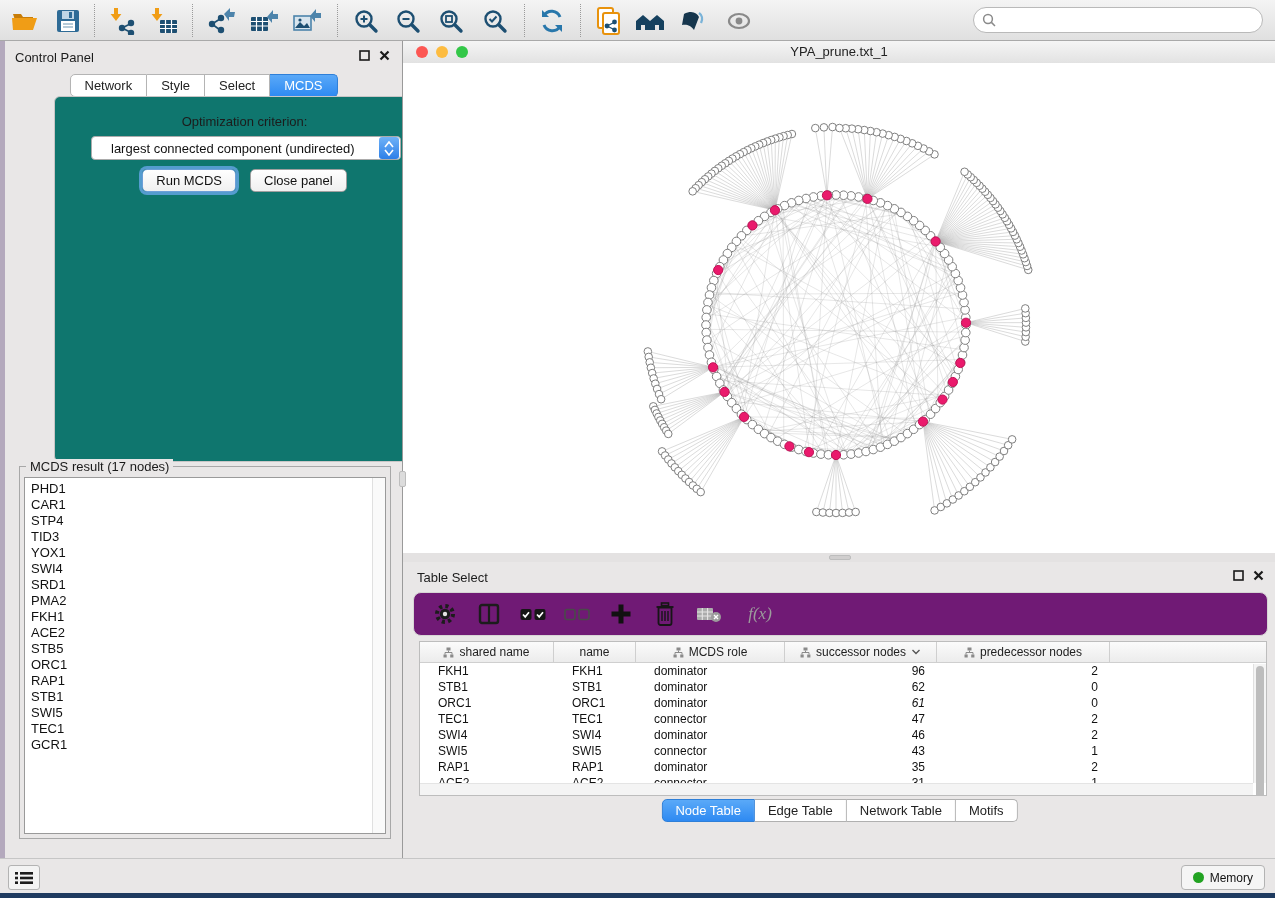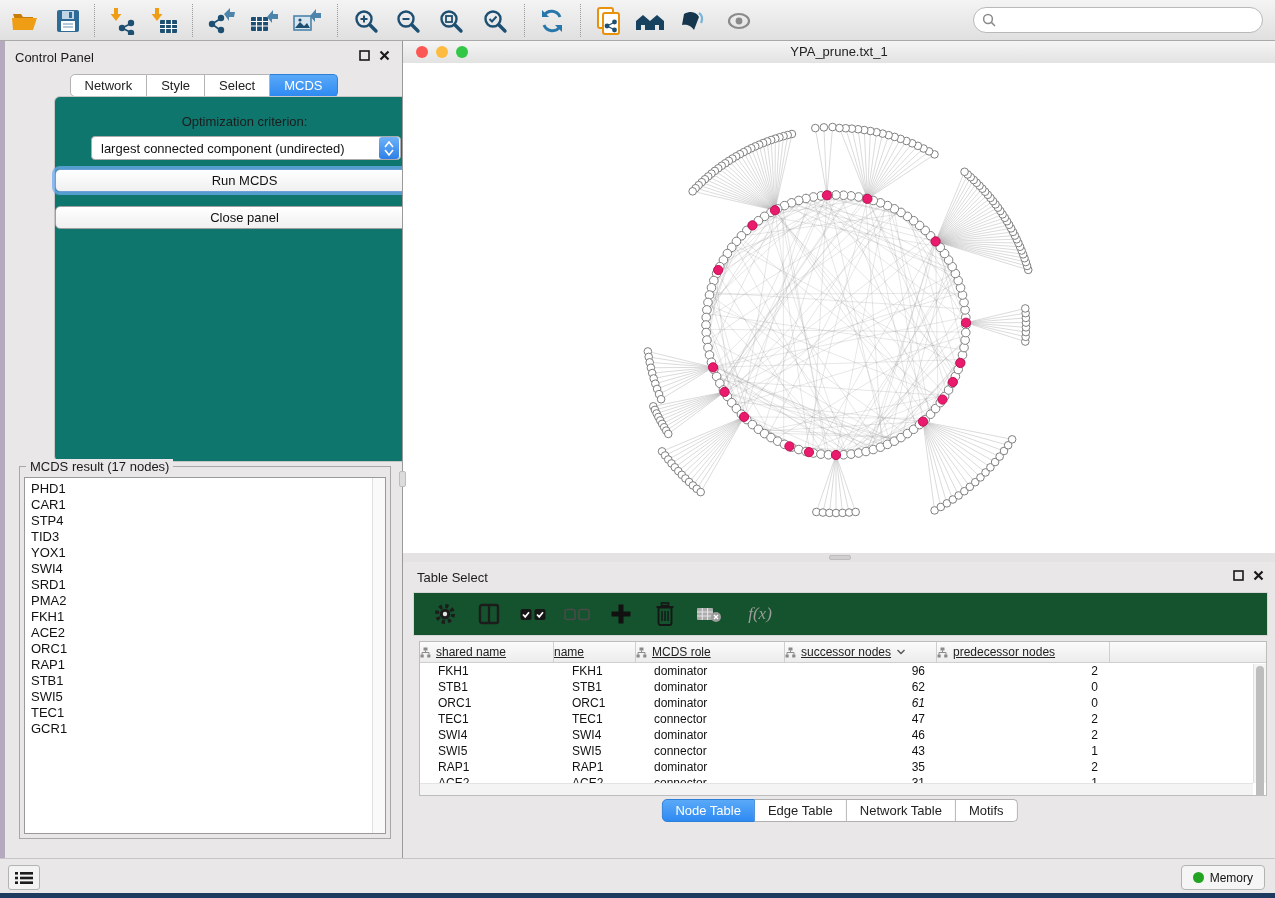--- a/index.html
+++ b/index.html
@@ -28,24 +28,24 @@
   .seg-tab { font-size:13px; color:#222; background:#fff; border:1px solid #b4b4b4; border-left:none;
     padding:3px 14px; white-space:nowrap; }
   .seg-tab:first-child { border-left:1px solid #b4b4b4; border-radius:5px 0 0 5px; }
   .seg-tab:last-child { border-radius:0 5px 5px 0; }
   .seg-tab.active { background:linear-gradient(#5aa9f8,#2e8af2); color:#fff; border-color:#2e7fd8;text-align:right; }
   #cp-content { position:absolute; left:8px; top:55px; width:381px; height:366px;
     background:#0f766e; border:1px solid #c8c6c6; border-radius:6px;margin-left:41px; }
   #opt-label { position:absolute; width:100%; top:17px; text-align:center; font-size:13px; color:#1c1c1c; }
   #criterion { position:absolute; left:36px; top:39px; width:310px; height:24px; background:#fff;
     border:1px solid #ababab; border-radius:4px; display:flex; align-items:center; }
-  #criterion-value { flex:1; font-size:13px; color:#111; padding-left:9px; white-space:nowrap; }
+  #criterion-value { flex:1; font-size:13px; color:#111; padding-left:19px; white-space:nowrap; }
   #criterion-stepper { width:20px; height:22px; margin-right:1px; border-radius:3px;
     background:linear-gradient(#6fb2f7,#2d7fe8); display:flex; flex-direction:column; align-items:center; justify-content:center; gap:1px;}
-  #cp-buttons { position:absolute; left:0; top:72px; width:100%; display:flex; justify-content:center; gap:14px;flex-direction:column; }
+  #cp-buttons { position:absolute; left:0; top:72px; width:100%; display:flex; justify-content:center; gap:14px; }
   .mac-btn { font-size:13px; color:#111; background:linear-gradient(#ffffff,#f0f0f0);
     border:1px solid #9f9f9f; border-radius:5px; padding:3px 13px; }
   .mac-btn.focused { box-shadow:0 0 0 3px rgba(110,170,240,.75); border-color:#6d9fd8; }
 
   #mcds-box { position:absolute; left:14px; top:425px; width:372px; height:373px;
     border:1px solid #a8a8a8; }
   #mcds-legend { position:absolute; left:6px; top:-8px; background:#e9e7e7; padding:0 4px; font-size:13px; color:#1a1a1a; }
   #mcds-list { position:absolute; left:4px; top:10px; right:4px; bottom:4px; background:#fff;
     border:1px solid #9a9a9a; overflow:hidden;text-decoration:underline; }
   #mcds-scroll { position:absolute; right:0; top:0; bottom:0; width:13px; background:#fafafa; border-left:1px solid #e0e0e0; }
@@ -63,28 +63,28 @@
 
   #h-splitter { position:absolute; left:0; top:512px; width:873px; height:9px; background:#e4e2e2; }
   #h-grabber { position:absolute; left:50%; top:2px; width:22px; height:5px; transform:translateX(-50%);
     background:#d0cece; border:1px solid #bdbdbd; border-radius:2px; }
 
   
   #table-panel { position:absolute; left:0; top:521px; width:873px; height:296px; background:#e9e7e7; }
   #tp-title { position:absolute; left:14px; top:8px; font-size:13px; color:#1c1c1c; }
   #tp-winbtns { right:12px; top:8px; }
   #tp-toolbar { position:absolute; left:10px; top:30px; right:8px; height:44px;
-    background:#14532d; border:1px solid #d7d5d5; border-radius:0; display:flex; align-items:center; gap:18px; padding-left:18px; }
+    background:#701a75; border:1px solid #d7d5d5; border-radius:8px; display:flex; align-items:center; gap:18px; padding-left:18px; }
   .tp-tool { width:26px; height:26px; display:flex; align-items:center; justify-content:center; }
   #fx-label { font:italic 17px "Liberation Serif",serif; color:#9c9c9c; }
 
   #tp-table { position:absolute; left:16px; top:79px; right:9px; bottom:62px; background:#fff; border:1px solid #bdbdbd; overflow:hidden;}
   #tp-header { display:flex; height:21px; background:linear-gradient(#fbfbfb,#ececec); border-bottom:1px solid #cfcfcf; }
-  .th { display:flex; align-items:center; gap:5px; font-size:12px; color:#222;
-    border-right:1px solid #cfcfcf; height:100%;text-decoration:underline; }
+  .th { display:flex; align-items:center; justify-content:center; gap:5px; font-size:12px; color:#222;
+    border-right:1px solid #cfcfcf; height:100%; }
   .tr { display:flex; height:16px; align-items:center; }
   .td { font-size:12px; color:#111; white-space:nowrap; overflow:hidden; }
   .td.num { text-align:right; padding-right:12px; }
   .td.txt { padding-left:18px; }
   #tp-vscroll { position:absolute; right:0; top:22px; bottom:12px; width:13px; background:#f4f4f4; border-left:1px solid #e0e0e0;}
   #tp-vthumb { position:absolute; left:2px; right:2px; top:2px; height:138px; background:#bdbdbd; border-radius:5px; }
   #tp-hscroll { position:absolute; left:0; right:13px; bottom:0; height:12px; background:#f4f4f4; border-top:1px solid #e4e4e4;}
 
   #tp-tabs { position:absolute; left:50%; transform:translateX(-50%); bottom:36px; display:flex; }
   .tp-tab { font-size:13px; color:#222; background:#fff; border:1px solid #b0b0b0; border-left:none; padding:3px 13px; white-space:nowrap;}
@@ -286,20 +286,21 @@
           <div class="mcds-item">PHD1</div>
           <div class="mcds-item">CAR1</div>
           <div class="mcds-item">STP4</div>
           <div class="mcds-item">TID3</div>
           <div class="mcds-item">YOX1</div>
           <div class="mcds-item">SWI4</div>
           <div class="mcds-item">SRD1</div>
           <div class="mcds-item">PMA2</div>
           <div class="mcds-item">FKH1</div>
           <div class="mcds-item">ACE2</div>
+          <div class="mcds-item">STB5</div>
           <div class="mcds-item">ORC1</div>
           <div class="mcds-item">RAP1</div>
           <div class="mcds-item">STB1</div>
           <div class="mcds-item">SWI5</div>
           <div class="mcds-item">TEC1</div>
           <div class="mcds-item">GCR1</div>
         </div>
       <div id="mcds-scroll"></div>
     </div>
   </div>

